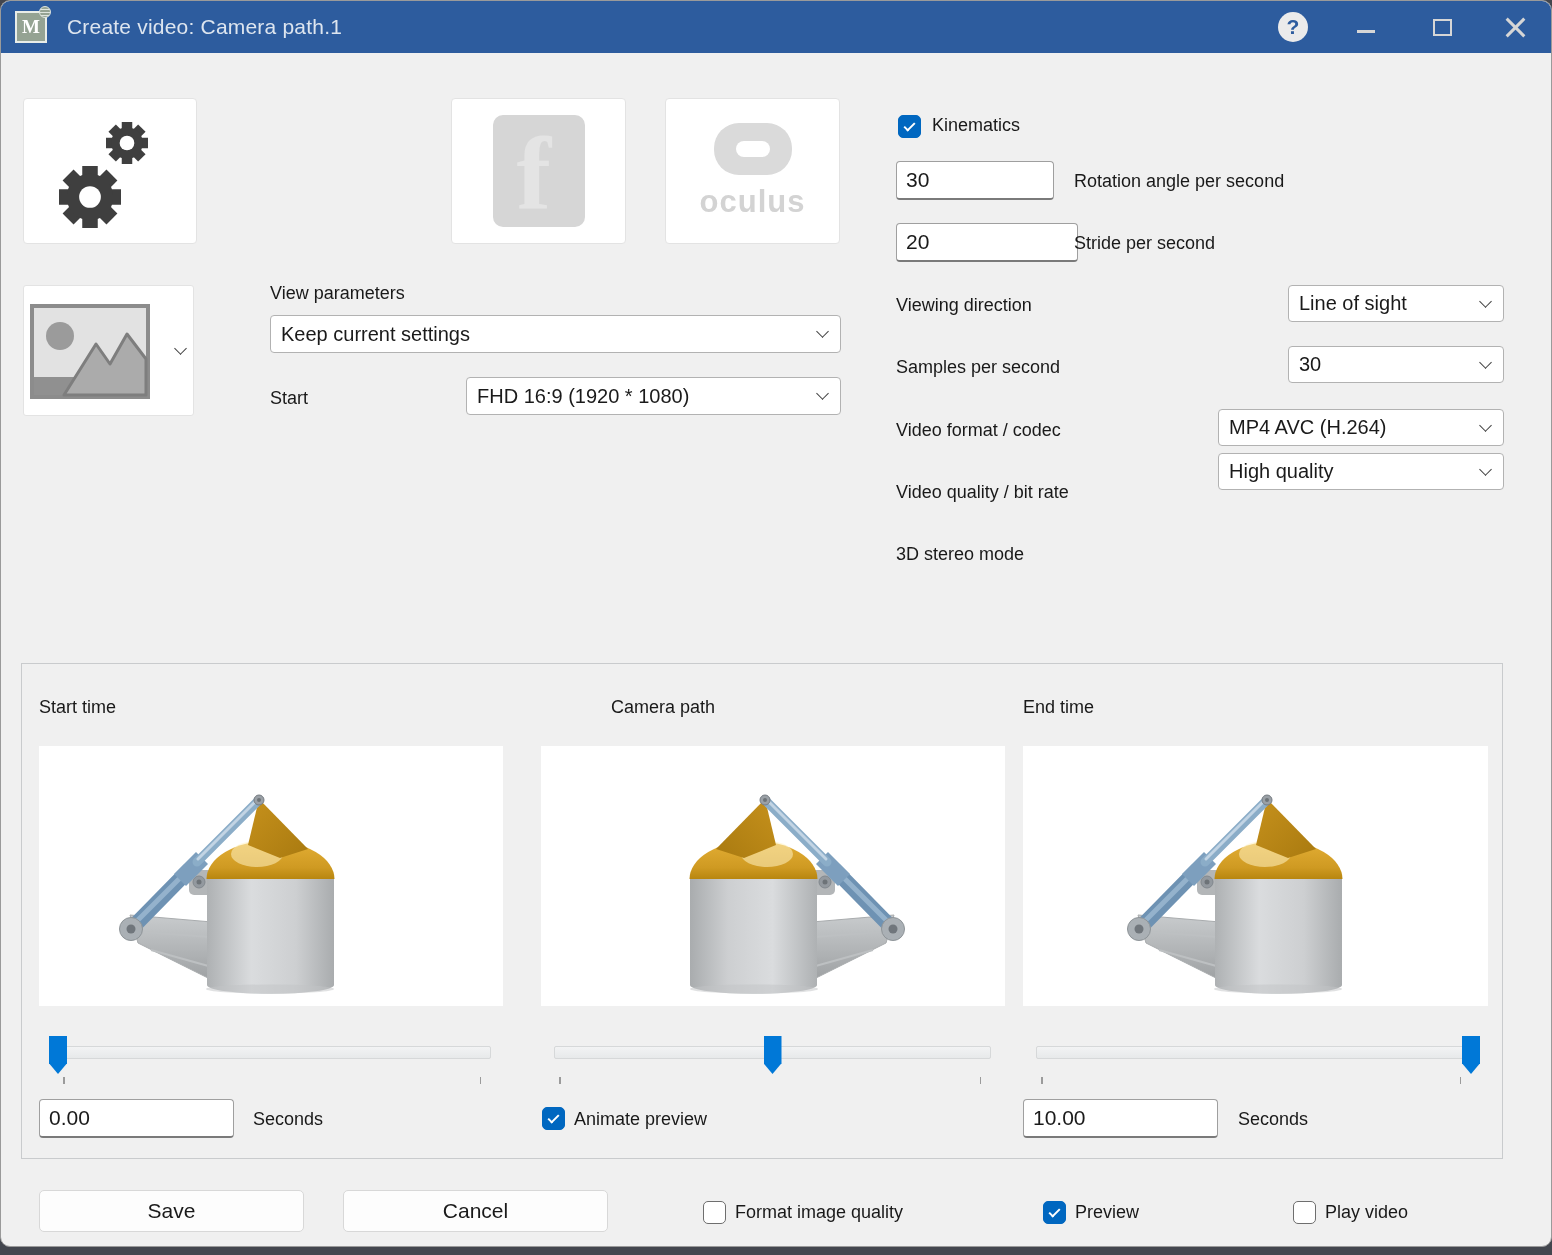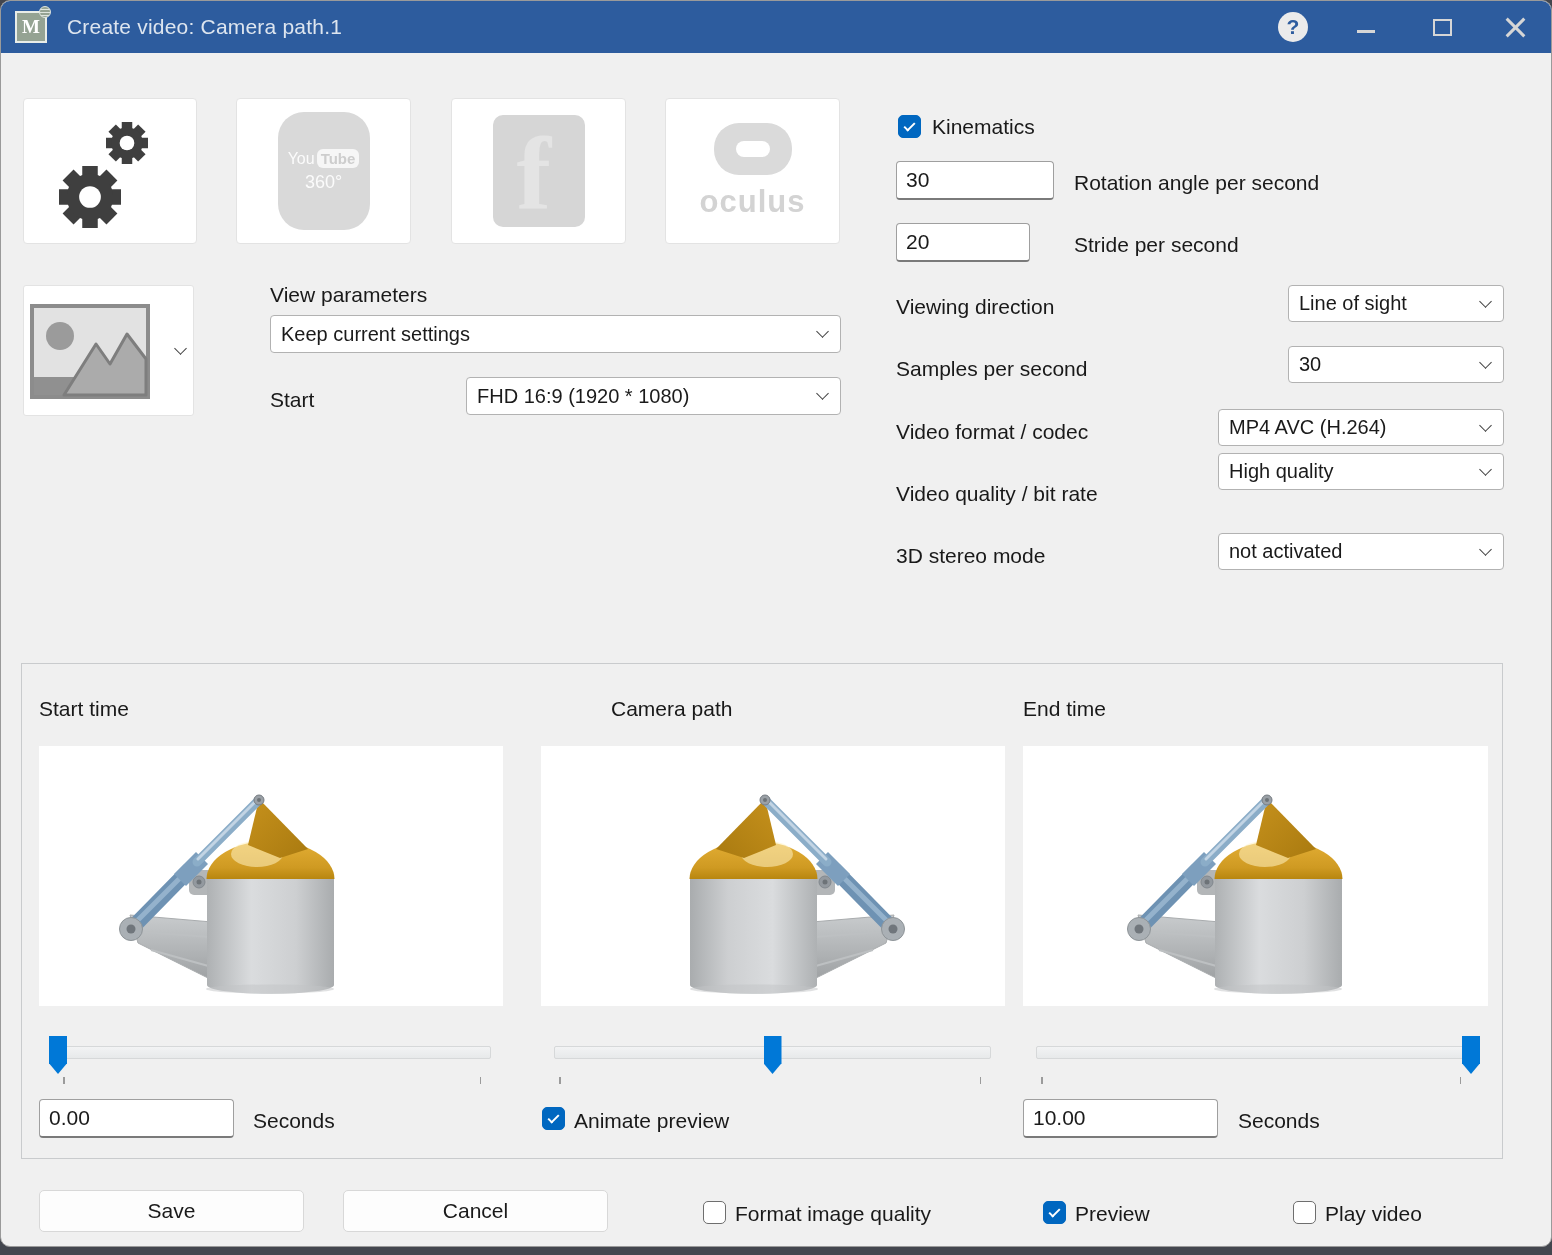--- a/index.html
+++ b/index.html
@@ -76,21 +76,21 @@
   }
   .oc-tile{ display:flex; flex-direction:column; align-items:center; gap:8px; }
   .oc-text{ color:#d3d3d3; font-size:31px; font-weight:bold; letter-spacing:1px; }
   
   .thumb-card{
     position:absolute; left:22px; top:284px; width:171px; height:131px;
     background:#fff; border:1px solid #e3e3e3; border-radius:3px;
   }
   .thumb-chev{ position:absolute; right:8px; top:58px; }
   
-  .label { position:absolute; color:#191919; font-size:21px; white-space:nowrap; }
+  .label { position:absolute; color:#191919; font-size:18px; white-space:nowrap; }
   .tfield {
     position:absolute; background:#fff; border:1px solid #9f9f9f; border-bottom:2px solid #7a7a7a;
     border-radius:4px; font-size:21px; color:#1a1a1a; padding:0 0 0 9px;
     display:flex; align-items:center;
   }
   .dropdown {
     position:absolute; background:#fff; border:1px solid #b2b2b2; border-radius:4px;
     font-size:20px; color:#1a1a1a; display:flex; align-items:center;
     padding:0 30px 0 10px;
   }
@@ -222,29 +222,20 @@
         <rect x="-5" y="-20" width="10" height="40"></rect>
         <rect x="-5" y="-20" width="10" height="40" transform="rotate(45)"></rect>
         <rect x="-5" y="-20" width="10" height="40" transform="rotate(90)"></rect>
         <rect x="-5" y="-20" width="10" height="40" transform="rotate(135)"></rect>
         <circle r="15"></circle>
           <circle r="7" fill="#ffffff"></circle>
       </g>
     </svg>
   </div>
 
-  <div class="card card-yt">
-    <div class="yt-tile">
-      <div class="yt-row">
-        <span class="yt-you">You</span>
-        <span class="yt-tube">Tube</span>
-      </div>
-      <span class="yt-360">360°</span>
-    </div>
-  </div>
 
   <div class="card card-fb">
     <div class="fb-tile">
       <span class="fb-f">f</span>
     </div>
   </div>
 
   <div class="card card-oc">
     <div class="oc-tile">
       <svg width="80" height="54" viewBox="0 0 80 54">
@@ -275,21 +266,21 @@
     <span class="dd-text">FHD 16:9 (1920 * 1080)</span>
     <span class="chev"></span>
   </div>
 
   <div class="checkbox checked" style="left:897px;top:114px">
       <span class="check"></span>
     </div>
   <div class="label" style="left:931px;top:114px">Kinematics</div>
   <div class="tfield" style="left:895px;top:160px;width:158px;height:39px">30</div>
   <div class="label" style="left:1073px;top:170px">Rotation angle per second</div>
-  <div class="tfield" style="left:895px;top:222px;width:134px;height:39px">20</div>
+  <div class="tfield" style="left:895px;top:222px;width:182px;height:39px">20</div>
   <div class="label" style="left:1073px;top:232px">Stride per second</div>
 
   <div class="label" style="left:895px;top:294px">Viewing direction</div>
   <div class="dropdown" style="left:1287px;top:284px;width:216px;height:37px">
     <span class="dd-text">Line of sight</span>
     <span class="chev"></span>
   </div>
 
   <div class="label" style="left:895px;top:356px">Samples per second</div>
   <div class="dropdown" style="left:1287px;top:345px;width:216px;height:37px">
@@ -303,24 +294,20 @@
     <span class="chev"></span>
   </div>
 
   <div class="label" style="left:895px;top:481px">Video quality / bit rate</div>
   <div class="dropdown" style="left:1217px;top:452px;width:286px;height:37px">
     <span class="dd-text">High quality</span>
     <span class="chev"></span>
   </div>
 
   <div class="label" style="left:895px;top:543px">3D stereo mode</div>
-  <div class="dropdown" style="left:1217px;top:532px;width:286px;height:37px">
-    <span class="dd-text">not activated</span>
-    <span class="chev"></span>
-  </div>
 
   <div class="timeline-box"></div>
 
   <div class="label" style="left:38px;top:696px">Start time</div>
   <div class="label" style="left:610px;top:696px">Camera path</div>
   <div class="label" style="left:1022px;top:696px">End time</div>
 
   <div class="preview prev-1">
     <svg width="464" height="260" viewBox="0 0 464 260">
       <use href="#hopper"></use>

